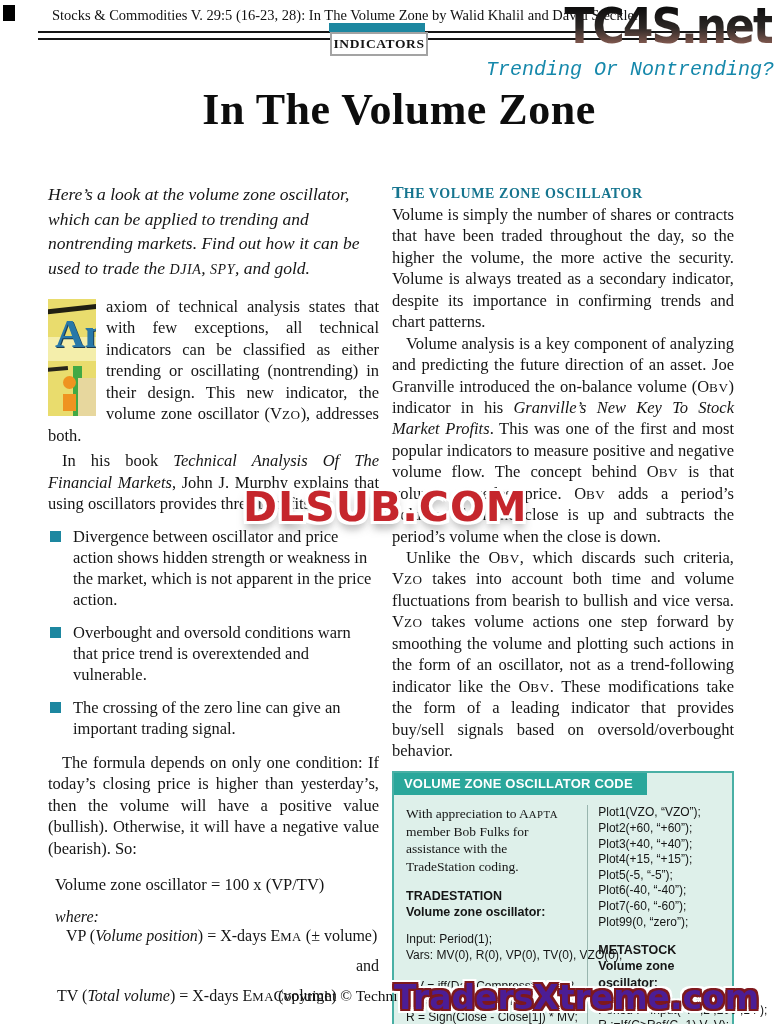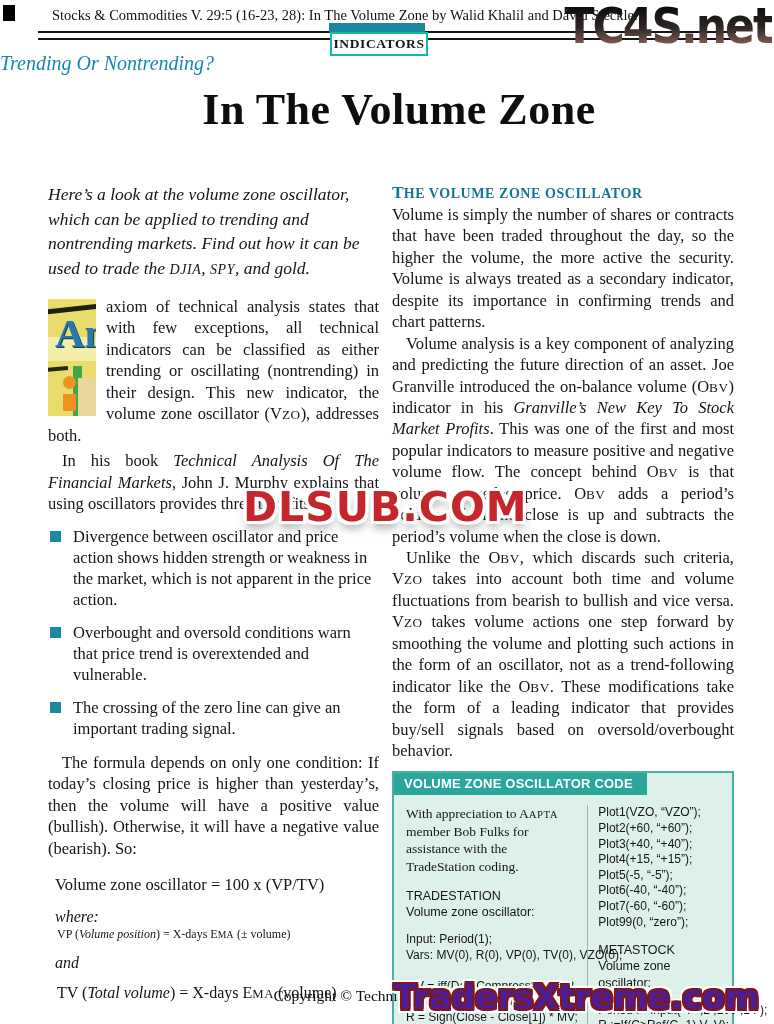--- a/index.html
+++ b/index.html
@@ -6,24 +6,24 @@
   .page{position:relative;width:774px;height:1024px;background:#fff;overflow:hidden;
         font-family:"Liberation Serif",serif;color:#151515;margin:0 auto;}
 
   
   .corner-mark{position:absolute;left:3px;top:5px;width:12px;height:16px;background:#000;}
   .journal-line{position:absolute;top:7px;left:52px;font-size:14.5px;white-space:nowrap;color:#111;}
   .rules{position:absolute;top:31px;left:38px;right:38px;height:5px;
          border-top:2px solid #161616;border-bottom:2px solid #161616;}
   .badge-bar{position:absolute;top:23px;left:329px;width:96px;height:9px;background:var(--accent-teal,#1d87a0);}
   .badge-box{position:absolute;top:32px;left:330px;width:94px;height:20px;background:#fff;
-             border:2px solid #14b8a6;display:flex;align-items:center;justify-content:center;
+             border:2px solid #a3a3a3;display:flex;align-items:center;justify-content:center;
              font-weight:bold;font-size:13.5px;letter-spacing:.6px;}
-  .kicker{position:absolute;top:52px;left:0;right:0;text-align:left;
-          font-family:Liberation Serif, serif;font-style:italic;font-size:20px;
+  .kicker{position:absolute;top:58px;left:0;right:0;text-align:right;
+          font-family:Liberation Mono, monospace;font-style:italic;font-size:20px;
           color:var(--kicker-teal,#1588ab);}
   .title{position:absolute;top:84px;left:0;right:0;margin:0;text-align:center;
          font-size:44px;font-weight:bold;letter-spacing:.5px;color:#0d0d0d;padding-left:24px;}
 
   
   .col-left{position:absolute;left:48px;top:182px;width:331px;}
   .col-right{position:absolute;left:392px;top:182px;width:342px;}
   p{margin:0;}
   .i{font-style:italic;}
   .sc{font-size:.8em;letter-spacing:.04em;text-align:right;}
@@ -47,40 +47,40 @@
   .murphy{font-size:16.5px;line-height:1.3;text-align:justify;text-indent:14px;margin-top:4px;}
 
   .bullets{margin:13px 0 0 0;padding:0;list-style:none;}
   .bullets li{position:relative;padding-left:25px;margin-bottom:12px;font-size:16.5px;line-height:1.27;}
   .bullets li::before{content:"";position:absolute;left:2px;top:4px;width:11px;height:11px;
                       background:var(--accent-teal,#1d87a0);}
 
   .fintro{margin-top:8px;text-indent:14px;font-size:16.5px;line-height:1.3;text-align:justify;}
   .formula{margin-top:16px;margin-left:7px;font-size:16.5px;}
   .where{margin-top:13px;margin-left:7px;font-style:italic;font-size:16px;}
-  .vpline{margin-left:9px;margin-top:1px;font-size:12px;}
-  .andl{margin-top:12px;margin-left:7px;font-style:italic;font-size:16px;}
+  .vpline{margin-left:18px;margin-top:1px;font-size:16px;}
+  .andl{margin-top:12px;margin-left:7px;font-size:16px;text-align:right;}
   .tvline{margin-left:9px;margin-top:12px;font-size:16px;}
 
   
   .rc-heading{font-size:17.5px;font-weight:bold;color:var(--heading-teal,#16758f);margin-bottom:1px;}
   .rcp{font-size:16.5px;line-height:1.3;text-align:justify;}
   .indent{text-indent:14px;}
 
   
   .codebox{margin-top:10px;border:2px solid var(--codebox-border,#49b0a5);
            background:var(--codebox-bg,#def0ea);position:relative;box-sizing:border-box;width:100%;}
   .codebox-header{position:absolute;top:0;left:0;background:var(--codebox-header,#2aa79b);color:#fff;
                   font-family:"Liberation Sans",sans-serif;font-weight:bold;font-size:13px;
                   padding:3px 14px 4px 10px;letter-spacing:.2px;white-space:nowrap;}
   .codebox-body{display:flex;padding:32px 8px 12px 12px;}
   .cb-left{width:57%;padding-right:8px;box-sizing:border-box;}
   .cb-right{width:43%;border-left:1px solid #98b5ae;padding-left:10px;box-sizing:border-box;}
   .cb-credit{font-size:13.5px;line-height:1.3;margin-bottom:12px;}
-  .cb-h{font-family:"Liberation Sans",sans-serif;font-weight:normal;font-size:12.5px;line-height:1.3;}
+  .cb-h{font-family:"Liberation Sans",sans-serif;font-weight:bold;font-size:12.5px;line-height:1.3;}
   .cb-code{margin-top:12px;}
   .cb-ms{margin-top:12px;}
   .cb-line{font-family:"Liberation Sans",sans-serif;font-size:12px;line-height:1.3;min-height:15px;white-space:nowrap;}
 
   
   .footer{position:absolute;top:987px;left:0;right:0;text-align:center;font-size:15.5px;color:#111;}
 
   
   .wm-tc4s{position:absolute;top:2px;right:2px;font-family:"DejaVu Sans",sans-serif;font-weight:bold;
            font-size:44px;line-height:1;letter-spacing:-2px;transform:scaleY(1.12);transform-origin:top right;

